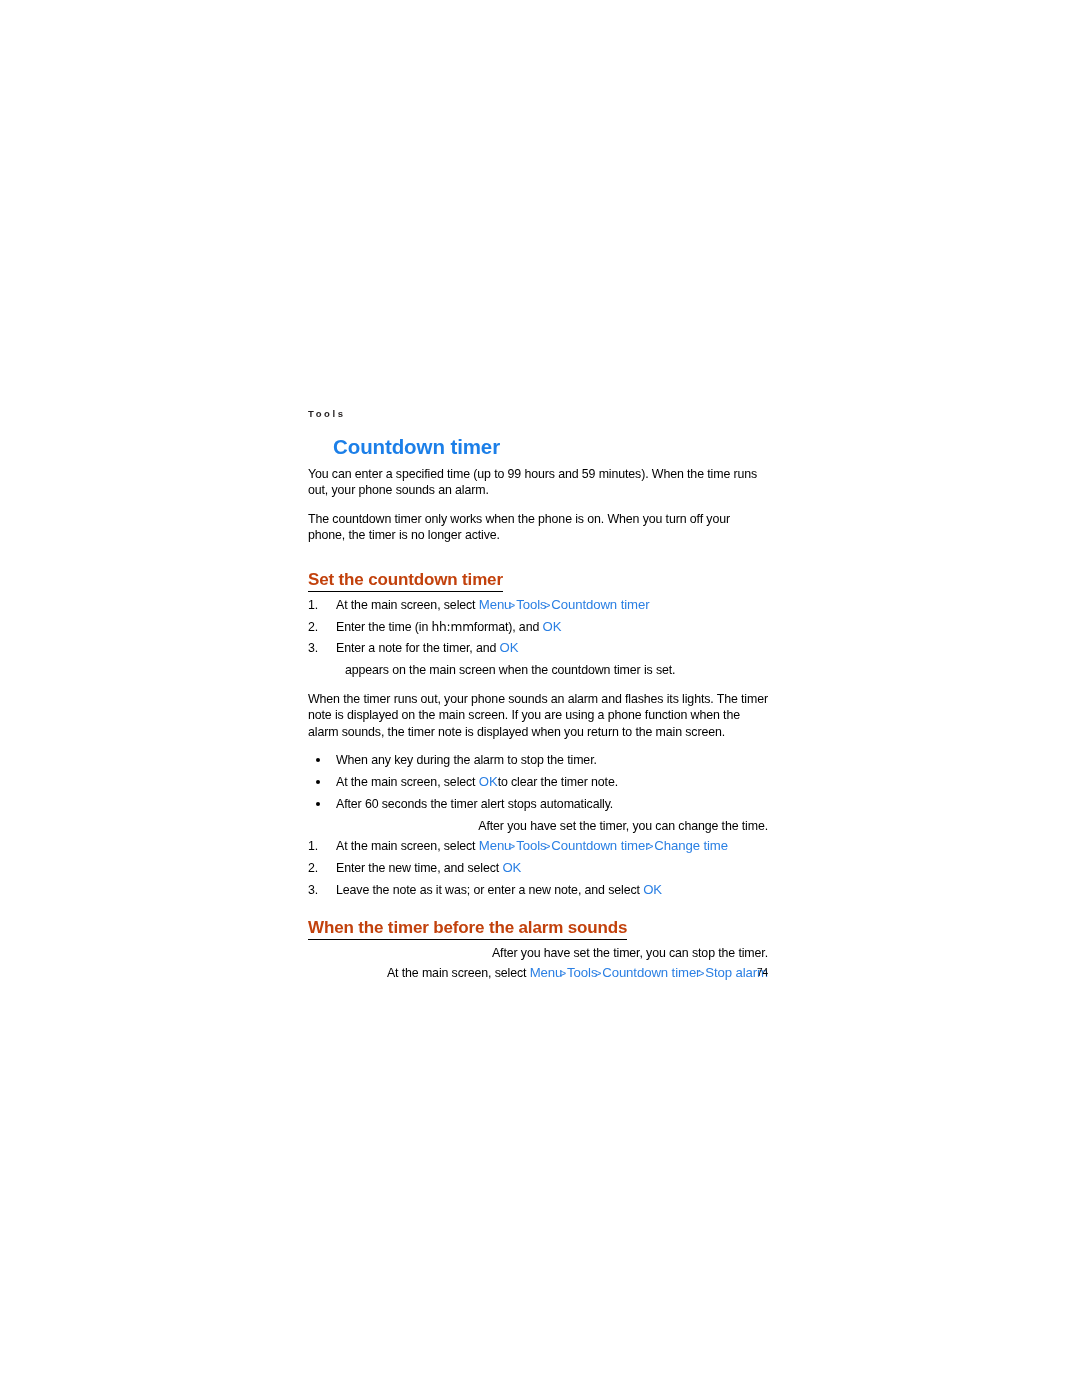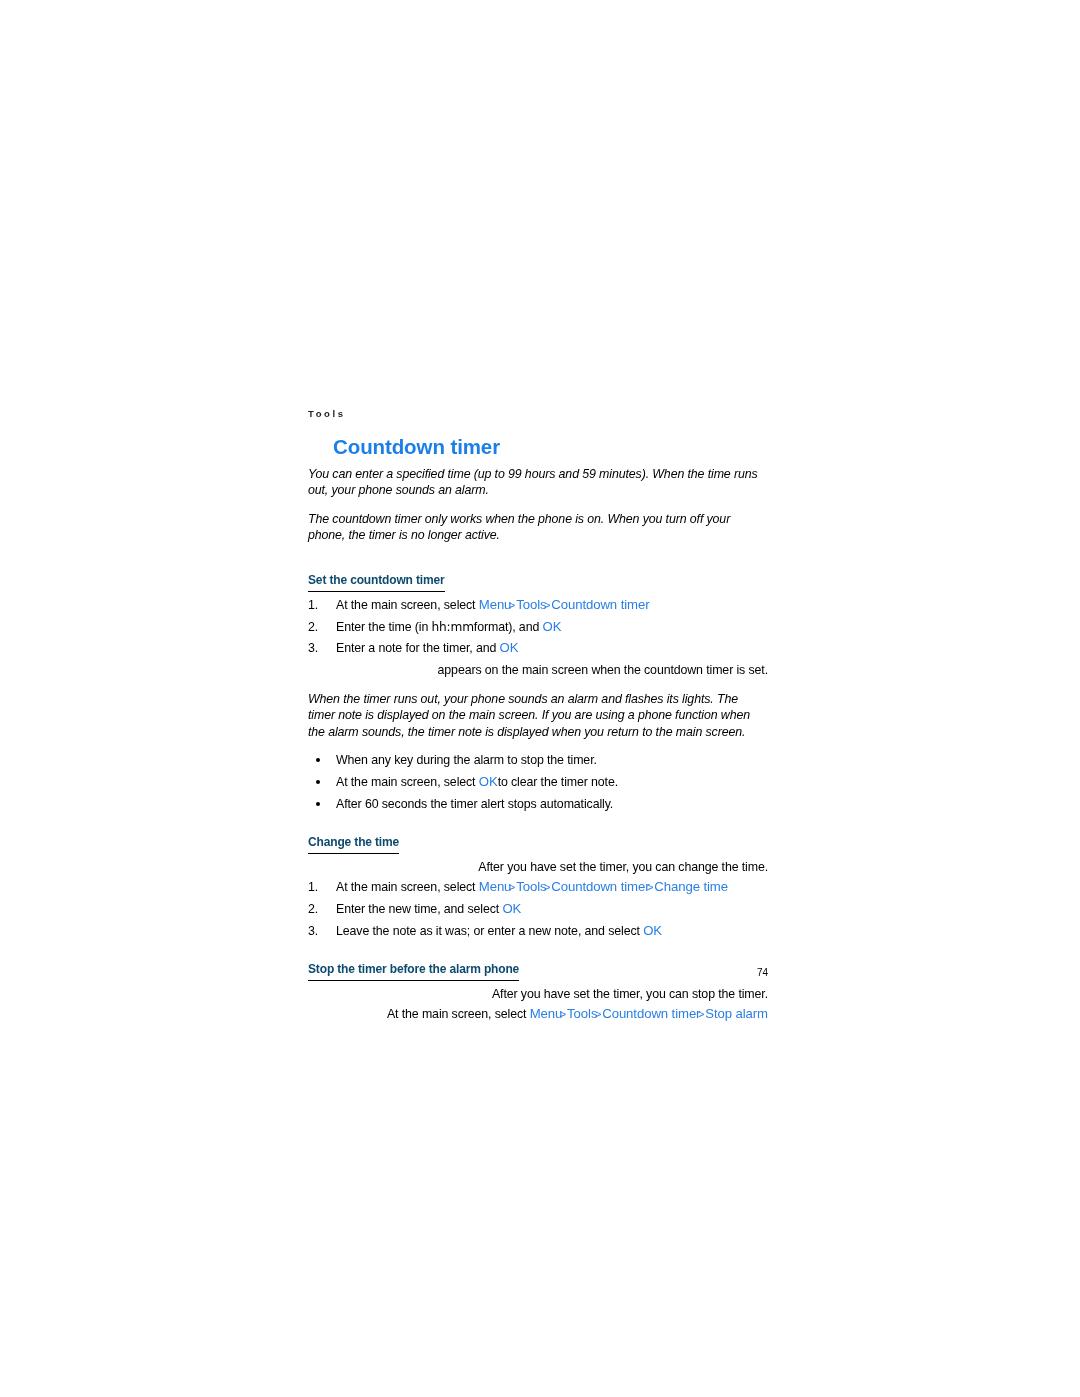--- a/index.html
+++ b/index.html
@@ -56,30 +56,29 @@
     letter-spacing: -0.1px;
   }
 
   
   p.body {
     margin: 0 0 12px 0;
     font-size: 12.4px;
     line-height: 16.4px;
     color: #000000;
     letter-spacing: -0.12px;
-    font-style: italic;
   }
 
   
   .section-heading {
     margin: 14px 0 5px 0;
-    font-size: 12px;
+    font-size: 17px;
     font-weight: bold;
     line-height: 20px;
-    color: #0c4a6e;
+    color: #c2410c;
     letter-spacing: -0.15px;
     display: inline-block;
     border-bottom: 1.3px solid #000000;
     padding-bottom: 1px;
   }
   .section-heading-wrap { margin: 0; line-height: 0; }
 
   
   ol.steps {
     list-style: none;
@@ -128,21 +127,20 @@
     background: #000000;
   }
 
   
   .cont-line {
     padding-left: 28px;
     font-size: 12.4px;
     line-height: 16.4px;
     margin: 0 0 12px 0;
     letter-spacing: -0.12px;
-    text-align: right;
   }
   .icon-gap {
     display: inline-block;
     width: 9px;
   }
 
   
   .ui {
     color: #2a7fe3;
     font-size: 13.2px;
@@ -222,42 +220,39 @@
         <span class="dot"></span><span>When any key during the alarm to stop the timer.</span>
       </li>
       <li>
         <span class="dot"></span><span>At the main screen, select </span><span class="ui">OK</span><span>to clear the timer note.</span>
       </li>
       <li>
         <span class="dot"></span><span>After 60 seconds the timer alert stops automatically.</span>
       </li>
     </ul>
 
+
+    <p class="plain-line">After you have set the timer, you can change the time.</p>
+
+    <ol class="steps">
+      <li>
+        <span class="num">1.</span><span>At the main screen, select </span><span class="ui">Menu</span><span class="sep">&gt;</span><span class="ui">Tools</span><span class="sep">&gt;</span><span class="ui">Countdown timer</span><span class="sep">&gt;</span><span class="ui">Change time</span>
+      </li>
+      <li>
+        <span class="num">2.</span><span>Enter the new time, and select </span><span class="ui">OK</span>
+      </li>
+      <li>
+        <span class="num">3.</span><span>Leave the note as it was; or enter a new note, and select </span><span class="ui">OK</span>
+      </li>
+    </ol>
+
     <div class="section-heading-wrap">
-      <h2 class="section-heading">Change the time</h2>
+      <h2 class="section-heading">When the timer before the alarm sounds</h2>
     </div>
 
-    <p class="plain-line">After you have set the timer, you can change the time.</p>
-
-    <ol class="steps">
-      <li>
-        <span class="num">1.</span><span>At the main screen, select </span><span class="ui">Menu</span><span class="sep">&gt;</span><span class="ui">Tools</span><span class="sep">&gt;</span><span class="ui">Countdown timer</span><span class="sep">&gt;</span><span class="ui">Change time</span>
-      </li>
-      <li>
-        <span class="num">2.</span><span>Enter the new time, and select </span><span class="ui">OK</span>
-      </li>
-      <li>
-        <span class="num">3.</span><span>Leave the note as it was; or enter a new note, and select </span><span class="ui">OK</span>
-      </li>
-    </ol>
-
-    <div class="section-heading-wrap">
-      <h2 class="section-heading">Stop the timer before the alarm phone</h2>
-    </div>
-
     <p class="plain-line">After you have set the timer, you can stop the timer.</p>
 
     <p class="plain-line"><span>At the main screen, select </span><span class="ui">Menu</span><span class="sep">&gt;</span><span class="ui">Tools</span><span class="sep">&gt;</span><span class="ui">Countdown timer</span><span class="sep">&gt;</span><span class="ui">Stop alarm</span></p>
 
   </div>
 
   <div class="page-number">74</div>
 
 </div>
 

